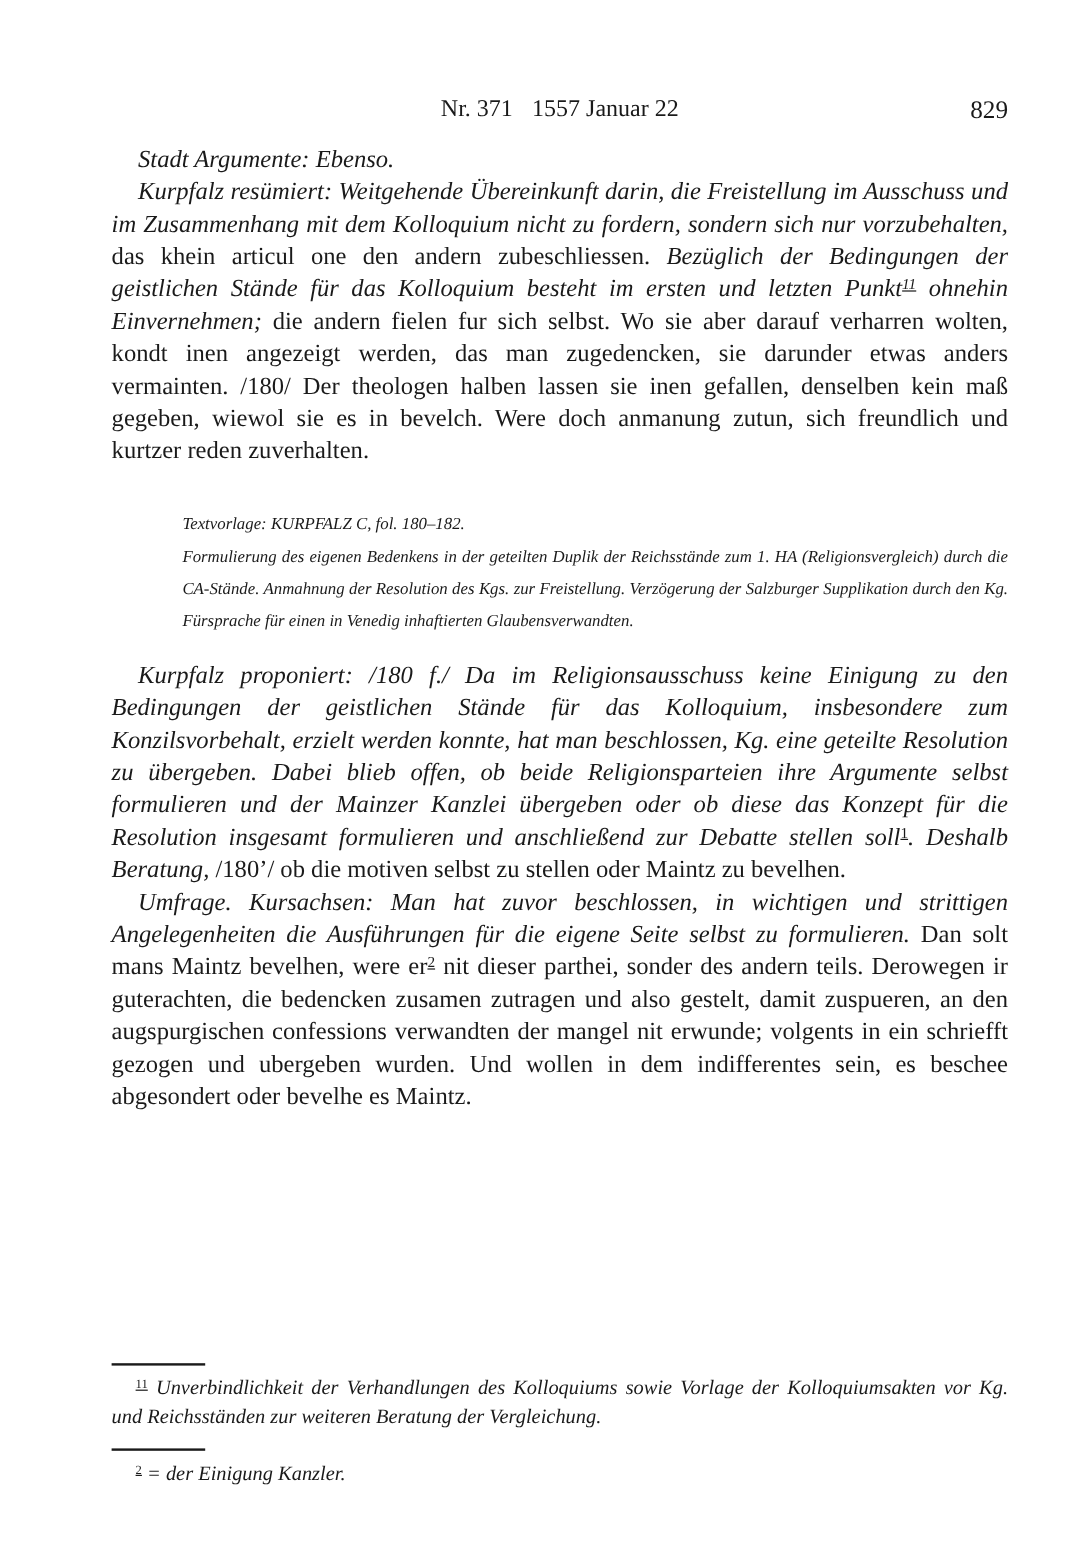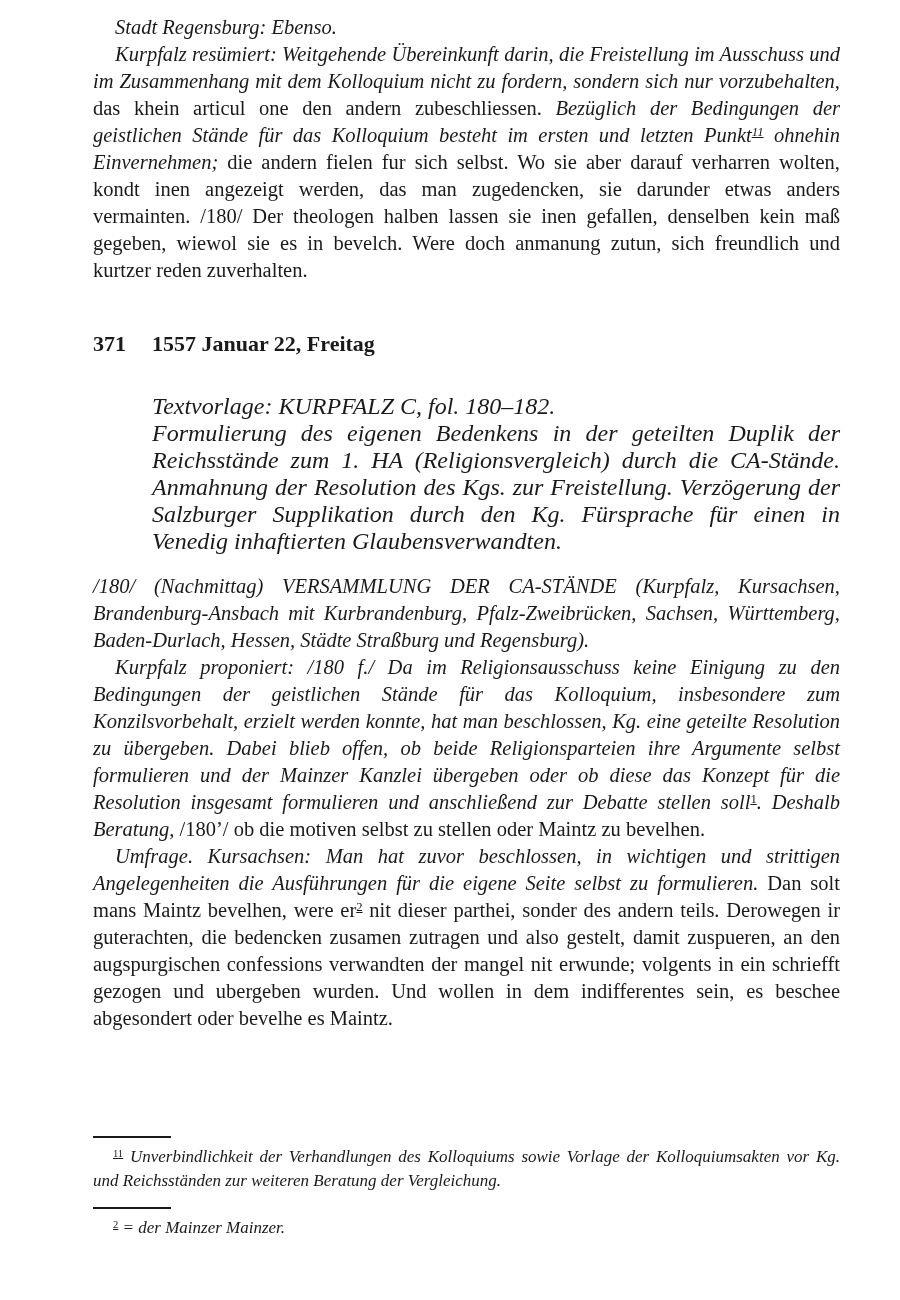--- a/index.html
+++ b/index.html
@@ -65,21 +65,21 @@
     margin: 45px 0 0 0;
     font-size: 22px;
     line-height: 30px;
     font-weight: bold;
     display: flex;
   }
   .entry-no { width: 59px; flex: 0 0 59px; }
   
   .source-note {
     margin: 34px 0 18px 59px;
-    font-size: 24px;
+    font-size: 14px;
     line-height: 27px;
     text-align: justify;
     font-style: italic;
     hyphens: auto;
     -webkit-hyphens: auto;
   }
   
   .footnotes {
     position: absolute;
     left: 93px;
@@ -99,45 +99,44 @@
   }
   .fn-group + .fn-group { margin-top: 14px; }
   p.fn { margin: 0; text-indent: 20px; }
 </style>
 </head>
 <body>
 
 <div class="page" style="--ink: #1a1a1a; --paper: #ffffff;">
   <div class="column">
 
+    <header class="running-head">
+      <span class="rh-ref">Nr. 371</span><span class="rh-date">1557 Januar 22</span>
+      <span class="rh-page">829</span>
+    </header>
 
     <main class="bodytext">
-      <p class="para indent"><span class="it">Stadt Regensburg: Ebenso.</span></p>
+      <p class="para indent"><span class="it">Stadt Argumente: Ebenso.</span></p>
       <p class="para indent"><span class="it">Kurpfalz resümiert: Weitgehende Übereinkunft darin, die Freistellung im Ausschuss und im Zusammenhang mit dem Kolloquium nicht zu fordern, sondern sich nur vorzubehalten,</span><span> das khein articul one den andern zubeschliessen. </span><span class="it">Bezüglich der Bedingungen der geistlichen Stände für das Kolloquium besteht im ersten und letzten Punkt</span><sup class="it">11</sup><span class="it"> ohnehin Einvernehmen;</span><span> die andern fielen fur sich selbst. Wo sie aber darauf verharren wolten, kondt inen angezeigt werden, das man zugedencken, sie darunder etwas anders vermainten. /180/ Der theologen halben lassen sie inen gefallen, denselben kein maß gegeben, wiewol sie es in bevelch. Were doch anmanung zutun, sich freundlich und kurtzer reden zuverhalten.</span></p>
 
-      <h2 class="entry-heading">
-        <span class="entry-no">371</span>
-        <span class="entry-title">1557 Januar 22, Freitag</span>
-      </h2>
 
       <section class="source-note">
         <p class="para"><span class="it">Textvorlage: KURPFALZ C, fol. 180–182.</span></p>
         <p class="para"><span class="it">Formulierung des eigenen Bedenkens in der geteilten Duplik der Reichsstände zum 1. HA (Religionsvergleich) durch die CA-Stände. Anmahnung der Resolution des Kgs. zur Freistellung. Verzögerung der Salzburger Supplikation durch den Kg. Fürsprache für einen in Venedig inhaftierten Glaubensverwandten.</span></p>
       </section>
 
-      <p class="para"><span class="it">/180/ (Nachmittag) VERSAMMLUNG DER CA-STÄNDE (Kurpfalz, Kursachsen, Brandenburg-Ansbach mit Kurbrandenburg, Pfalz-Zweibrücken, Sachsen, Württemberg, Baden-Durlach, Hessen, Städte Straßburg und Regensburg).</span></p>
       <p class="para indent"><span class="it">Kurpfalz proponiert: /180 f./ Da im Religionsausschuss keine Einigung zu den Bedingungen der geistlichen Stände für das Kolloquium, insbesondere zum Konzilsvorbehalt, erzielt werden konnte, hat man beschlossen, Kg. eine geteilte Resolution zu übergeben. Dabei blieb offen, ob beide Religionsparteien ihre Argumente selbst formulieren und der Mainzer Kanzlei übergeben oder ob diese das Konzept für die Resolution insgesamt formulieren und anschließend zur Debatte stellen soll</span><sup>1</sup><span class="it">. Deshalb Beratung,</span><span> /180’/ ob die motiven selbst zu stellen oder Maintz zu bevelhen.</span></p>
       <p class="para indent"><span class="it">Umfrage. Kursachsen: Man hat zuvor beschlossen, in wichtigen und strittigen Angelegenheiten die Ausführungen für die eigene Seite selbst zu formulieren.</span><span> Dan solt mans Maintz bevelhen, were er</span><sup>2</sup><span> nit dieser parthei, sonder des andern teils. Derowegen ir guterachten, die bedencken zusamen zutragen und also gestelt, damit zuspueren, an den augspurgischen confessions verwandten der mangel nit erwunde; volgents in ein schriefft gezogen und ubergeben wurden. Und wollen in dem indifferentes sein, es beschee abgesondert oder bevelhe es Maintz.</span></p>
     </main>
 
   </div>
 
   <footer class="footnotes">
     <div class="fn-group">
       <div class="fn-rule"></div>
       <p class="fn"><sup>11</sup><span class="it"> Unverbindlichkeit der Verhandlungen des Kolloquiums sowie Vorlage der Kolloquiumsakten vor Kg. und Reichsständen zur weiteren Beratung der Vergleichung.</span></p>
     </div>
     <div class="fn-group">
       <div class="fn-rule"></div>
-      <p class="fn"><sup>2</sup><span class="it"> = der Mainzer Mainzer.</span></p>
+      <p class="fn"><sup>2</sup><span class="it"> = der Einigung Kanzler.</span></p>
     </div>
   </footer>
 </div>
 
 </body></html>

